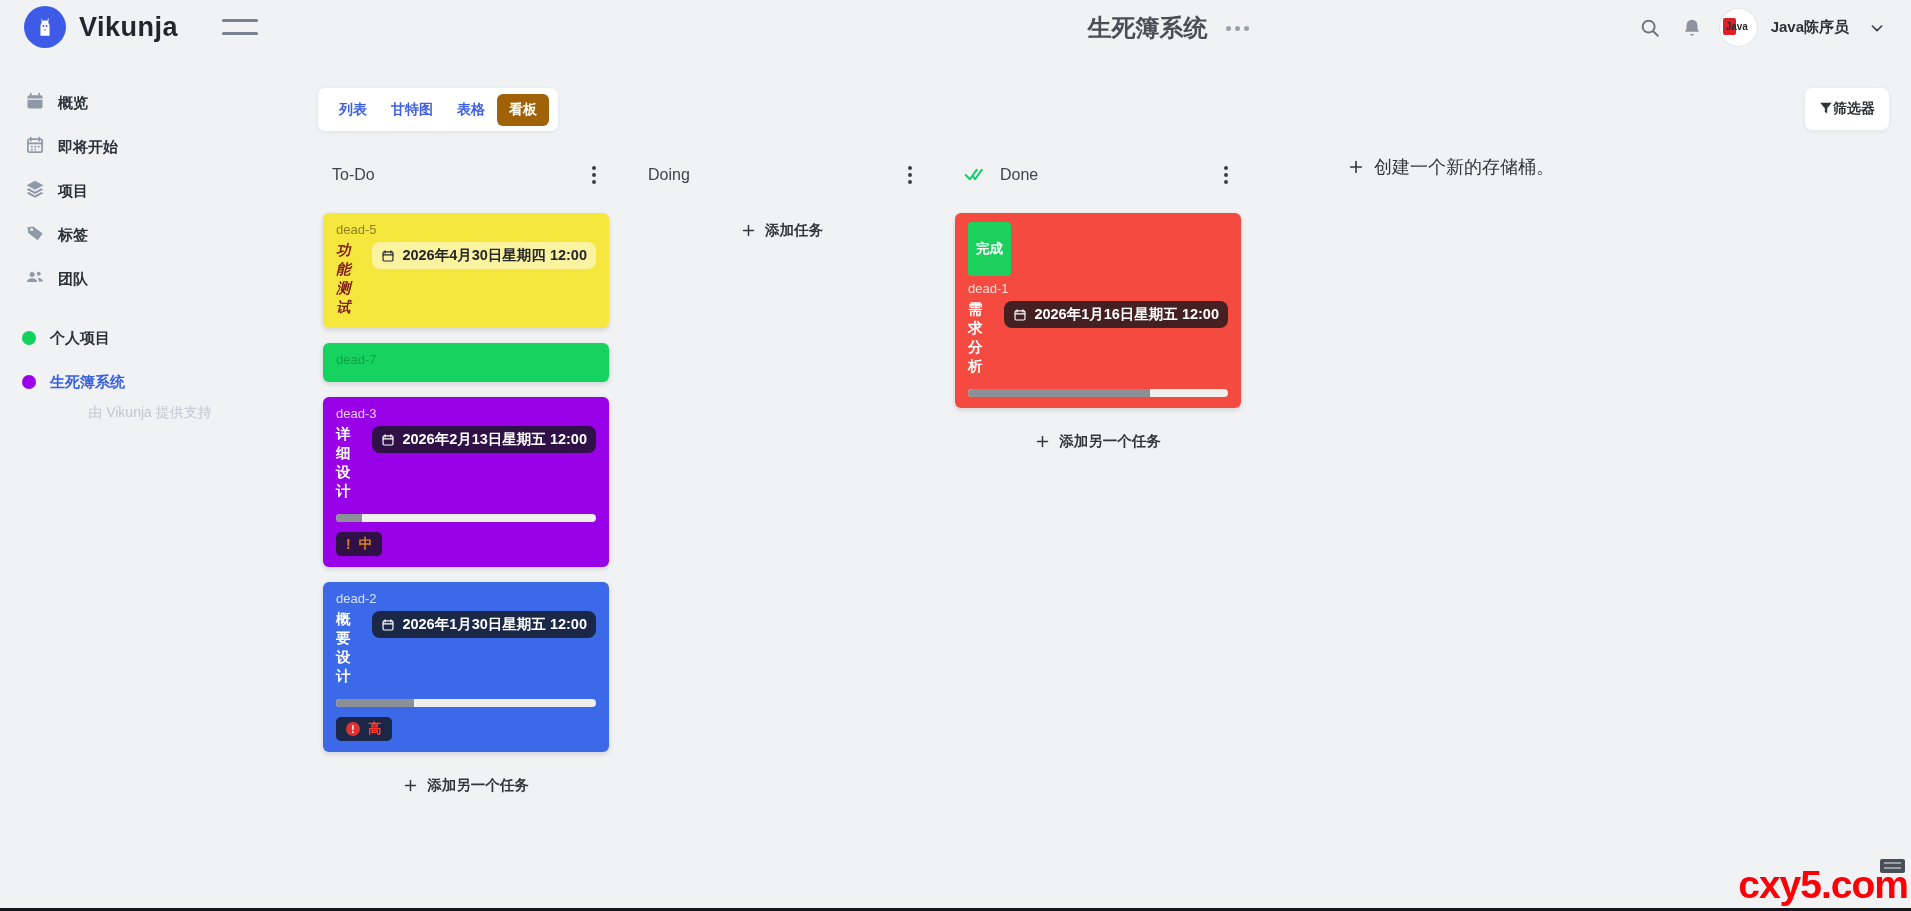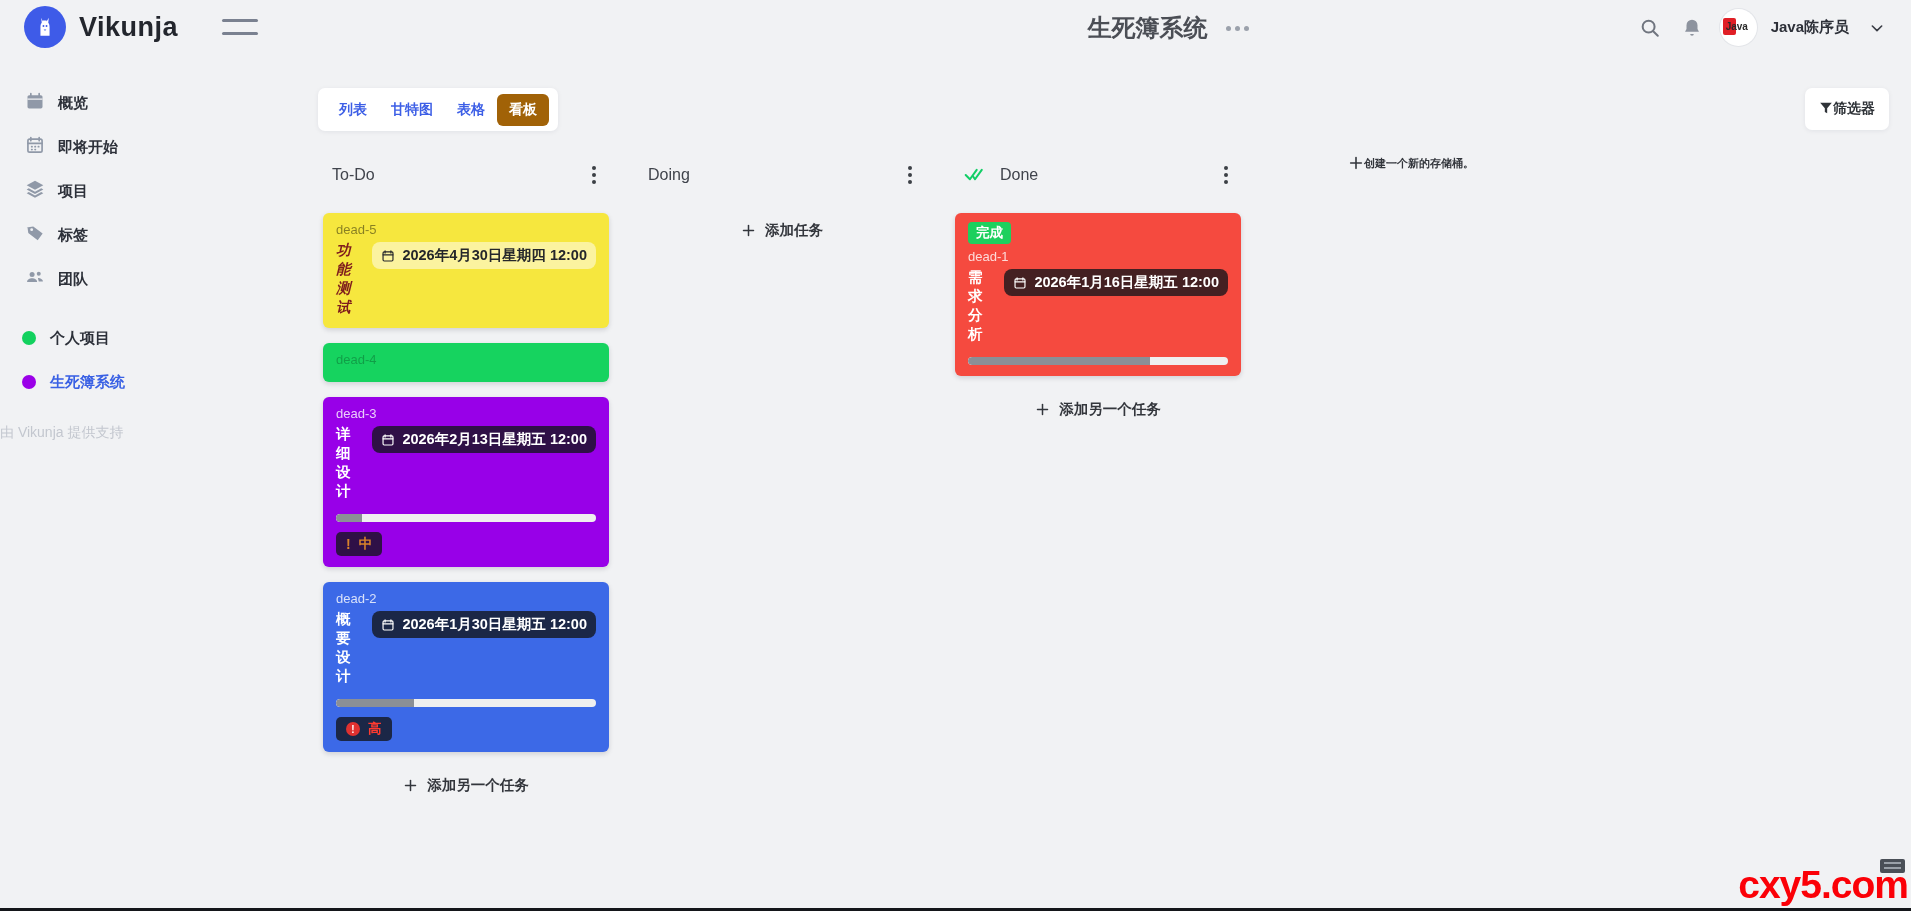--- a/index.html
+++ b/index.html
@@ -30,21 +30,21 @@
   
   .sidebar { position:absolute; left:0; top:55px; width:300px; }
   .side-item { display:flex; align-items:center; height:44px; padding-left:25px; gap:13px; cursor:pointer; }
   .side-item .lbl { font-size:15px; font-weight:700; color:#2c3039; }
   .side-menu { padding-top:26px; }
   .projects { margin-top:15px; }
   .proj-item { display:flex; align-items:center; height:44px; padding-left:22px; gap:14px; cursor:pointer; }
   .dot { width:14px; height:14px; border-radius:50%; }
   .proj-item .lbl { font-size:15px; font-weight:700; color:#2c3039; }
   .proj-item.active .lbl { color:#3a61e4; }
-  .powered { margin-top:20px; width:300px; font-size:14px; color:#c3c7cf; }
+  .powered { margin-top:0; width:300px; text-align:center; font-size:14px; color:#c3c7cf; }
   
   .view-tabs { position:absolute; left:318px; top:88px; height:43px; background:#fff; border-radius:7px; box-shadow:0 1px 5px rgba(20,30,60,.07); display:flex; align-items:center; padding:0 9px; gap:0; }
   .view-tab { font-size:14px; font-weight:600; color:#3d5fe6; padding:7px 12px; border-radius:6px; cursor:pointer; }
   .view-tab.active { background:#a16207; color:#fff; }
   .filter-btn { position:absolute; left:1805px; top:88px; height:42px; padding:0 14px; background:#fff; border-radius:7px; box-shadow:0 1px 5px rgba(20,30,60,.07); display:flex; align-items:center; font-size:14px; font-weight:600; color:#2f3338; cursor:pointer; }
   
   .bucket { position:absolute; top:163px; width:286px; }
   .b1 { left:323px; } .b2 { left:639px; } .b3 { left:955px; }
   .bucket-header { display:flex; align-items:center; height:24px; padding:0 9px; }
   .bucket-title { font-size:16px; font-weight:500; color:#40444c; }
@@ -63,24 +63,24 @@
   .due-badge { display:inline-flex; align-items:center; gap:7px; padding:4px 9px; border-radius:8px; font-size:14.5px; font-weight:600; white-space:nowrap; margin-top:1px; }
   .due-badge.dark { background:rgba(18,20,25,.78); color:#fff; }
   .due-badge.light { background:rgba(255,255,255,.5); color:#24262b; }
   .progress { margin-top:13px; height:8px; border-radius:4px; background:#efefef; overflow:hidden; }
   .progress-fill { height:100%; background:#8b8f96; border-radius:4px 0 0 4px; }
   .priority { display:inline-flex; align-items:center; gap:8px; background:rgba(18,20,25,.78); border-radius:5px; padding:3px 10px; margin-top:10px; font-size:13.5px; font-weight:700; }
   .priority.medium { color:#d9822b; }
   .priority.high { color:#ff3b30; }
   .excl { font-weight:800; font-size:14px; }
   .excl-circle { width:14px; height:14px; border-radius:50%; background:#e03130; color:#fff; font-size:10px; font-weight:800; display:flex; align-items:center; justify-content:center; }
-  .done-badge { display:inline-block; background:#1dd05e; color:#fff; font-size:13.5px; font-weight:700; padding:2px 8px; border-radius:4px; margin-bottom:5px; }
+  .done-badge { display:inline-block; background:#1dd05e; color:#fff; font-size:13.5px; font-weight:700; padding:18px 8px; border-radius:4px; margin-bottom:5px; }
   .add-row { display:flex; align-items:center; justify-content:center; gap:9px; margin-top:24px; font-size:14.5px; font-weight:600; color:#33363c; cursor:pointer; }
   .add-row.empty { margin-top:34px; }
-  .create-bucket { position:absolute; left:1348px; top:155px; display:flex; align-items:center; font-size:11px; font-weight:700; color:#33363c; cursor:pointer; }
+  .create-bucket { position:absolute; left:1348px; top:155px; display:flex; align-items:center; gap:10px; font-size:18px; font-weight:400; color:#33363c; cursor:pointer; }
   
   .watermark { position:absolute; right:3px; bottom:4px; font-size:39px; font-weight:800; letter-spacing:-1px; color:#fb0007; }
   .wm-badge { position:absolute; right:6px; bottom:38px; width:25px; height:14px; background:#4a4f57; border-radius:2px; }
   .wm-badge i { display:block; height:2px; background:#9aa0a8; margin:3px 4px 0; }
   .bottom-bar { position:absolute; left:0; bottom:0; width:100%; height:3px; background:#14161a; }
 </style>
 </head>
 <body>
 
 <header class="topbar">
@@ -225,21 +225,21 @@
           <svg width="14" height="14" viewBox="0 0 24 24" fill="none" stroke="currentColor" stroke-width="2">
               <rect x="3.5" y="5" width="17" height="15.5" rx="2"></rect>
               <path d="M7 3v4M17 3v4M3.5 10h17" stroke-linecap="round"></path>
             </svg>
           <span>2026年4月30日星期四 12:00</span>
         </span>
       </div>
     </div>
 
     <div class="card" style="background-color: rgb(22, 211, 95);">
-      <div class="card-id id-faint">dead-4</div>
+      <div class="card-id id-faint">dead-7</div>
     </div>
 
     <div class="card" style="background-color: rgb(152, 0, 232);">
       <div class="card-id id-light">dead-3</div>
       <div class="card-main">
         <span class="card-title t-light">详细设计</span>
         <span class="due-badge dark">
           <svg width="14" height="14" viewBox="0 0 24 24" fill="none" stroke="currentColor" stroke-width="2">
               <rect x="3.5" y="5" width="17" height="15.5" rx="2"></rect>
               <path d="M7 3v4M17 3v4M3.5 10h17" stroke-linecap="round"></path>

